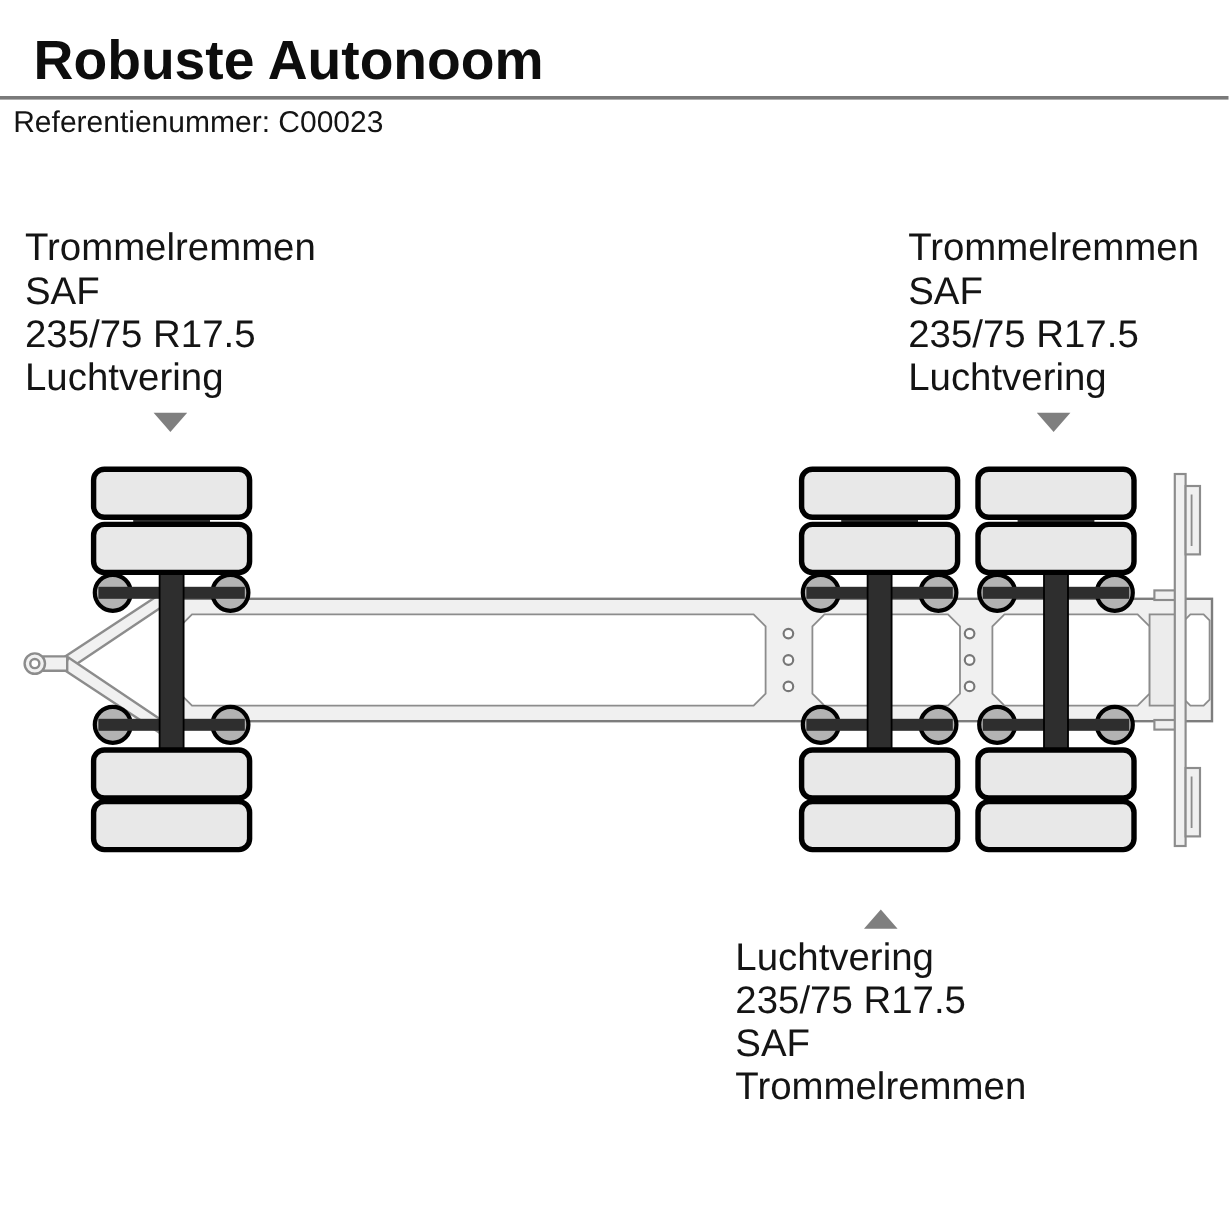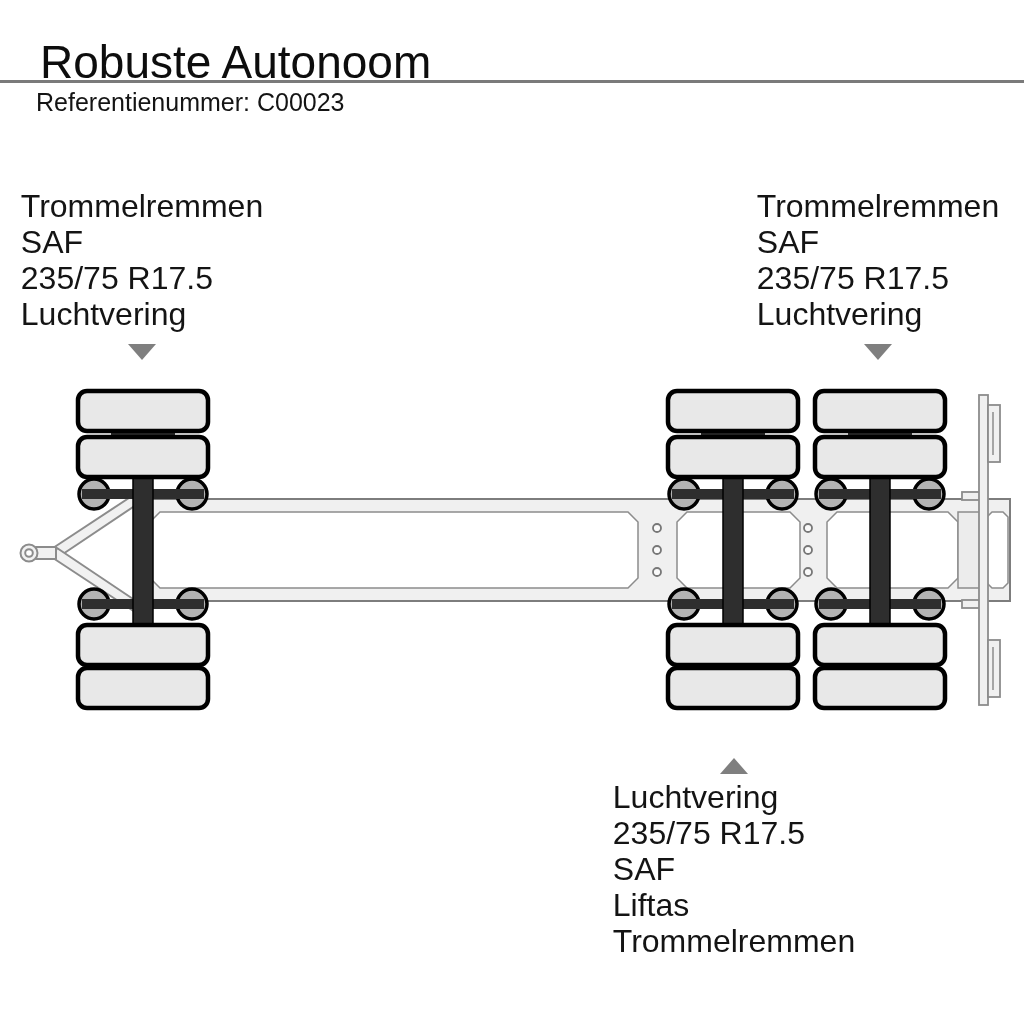--- a/index.html
+++ b/index.html
@@ -1,25 +1,25 @@
 <!DOCTYPE html>
 <html><head>
 <meta charset="utf-8">
 <style>
   html,body{margin:0;padding:0;background:#fff;}
   .page{
     position:relative;width:1024px;height:1024px;background:#ffffff;
     font-family:"Liberation Sans","DejaVu Sans",sans-serif;color:#111;overflow:hidden;
   }
   .title{
-    position:absolute;left:24px;top:20px;margin:16px;
-    font-size:46px;font-weight:400;line-height:1.15;color:#0d0d0d;letter-spacing:0;text-align:right;
+    position:absolute;left:24px;top:20px;margin:4px;
+    font-size:46px;font-weight:700;line-height:1.15;color:#0d0d0d;letter-spacing:0;text-align:right;
   }
   .divider{position:absolute;left:0;top:80px;width:1024px;height:3px;background:#7a7a7a;}
-  .ref{position:absolute;left:36px;top:88px;margin:0;font-size:25px;font-weight:400;color:#141414;}
+  .ref{position:absolute;left:11px;top:88px;margin:0;font-size:25px;font-weight:400;color:#141414;}
   .label-block{
     position:absolute;transform:translateX(-50%);text-align:left;
     font-size:32px;line-height:36px;color:#141414;white-space:nowrap;
   }
   .lb-front{left:142px;top:188px;}
   .lb-rear{left:878px;top:188px;}
   .lb-lift{left:734px;top:779px;}
   .arrow{position:absolute;width:0;height:0;transform:translateX(-50%);}
   .arrow.down{border-left:14px solid transparent;border-right:14px solid transparent;border-top:16px solid #7f7f7f;}
   .arrow.up{border-left:14px solid transparent;border-right:14px solid transparent;border-bottom:16px solid #7f7f7f;}
@@ -62,21 +62,20 @@
       <div class="label-line">235/75 R17.5</div>
       <div class="label-line">Luchtvering</div>
     </div>
   <div class="arrow down a-rear"></div>
 
   <div class="arrow up a-lift"></div>
   <div class="label-block lb-lift">
       <div class="label-line">Luchtvering</div>
       <div class="label-line">235/75 R17.5</div>
       <div class="label-line">SAF</div>
-      <div class="label-line">Liftas</div>
       <div class="label-line">Trommelremmen</div>
     </div>
 
   <svg class="schematic" width="1024" height="1024" viewBox="0 0 1024 1024" xmlns="http://www.w3.org/2000/svg">
 
     <defs>
       <g id="axle-station">
         <circle class="bellow" cx="-49" cy="494" r="15"></circle>
         <circle class="bellow" cx="49" cy="494" r="15"></circle>
         <circle class="bellow" cx="-49" cy="604" r="15"></circle>

